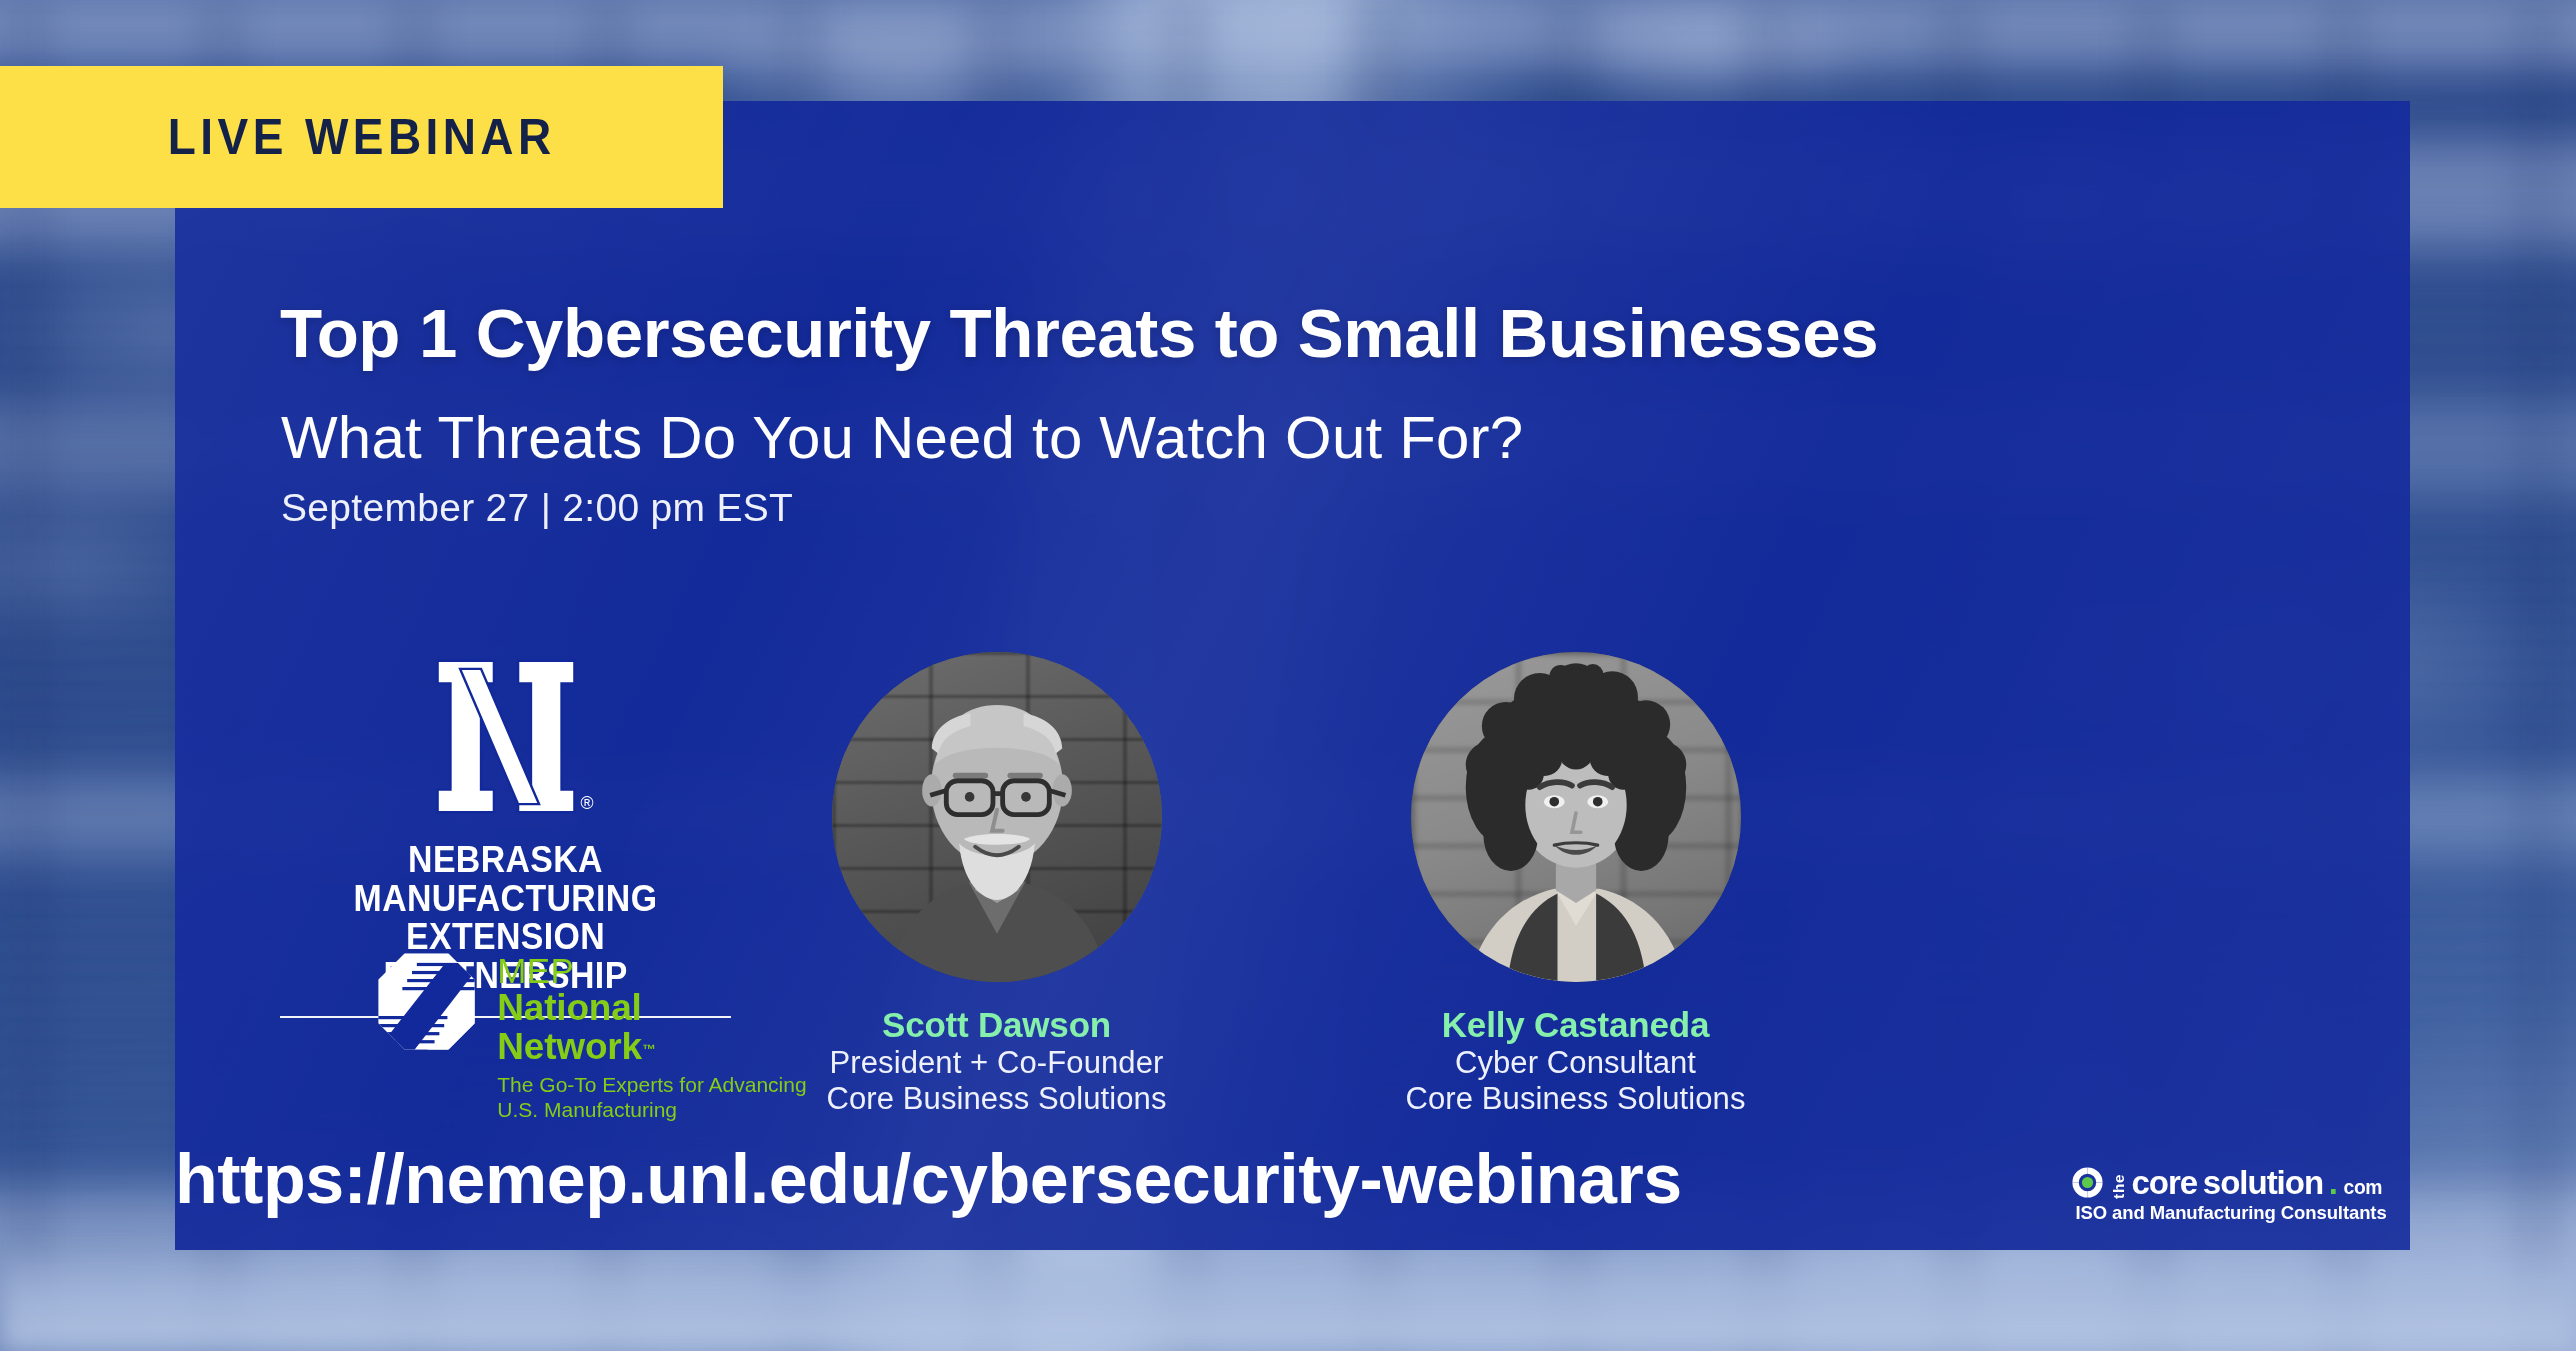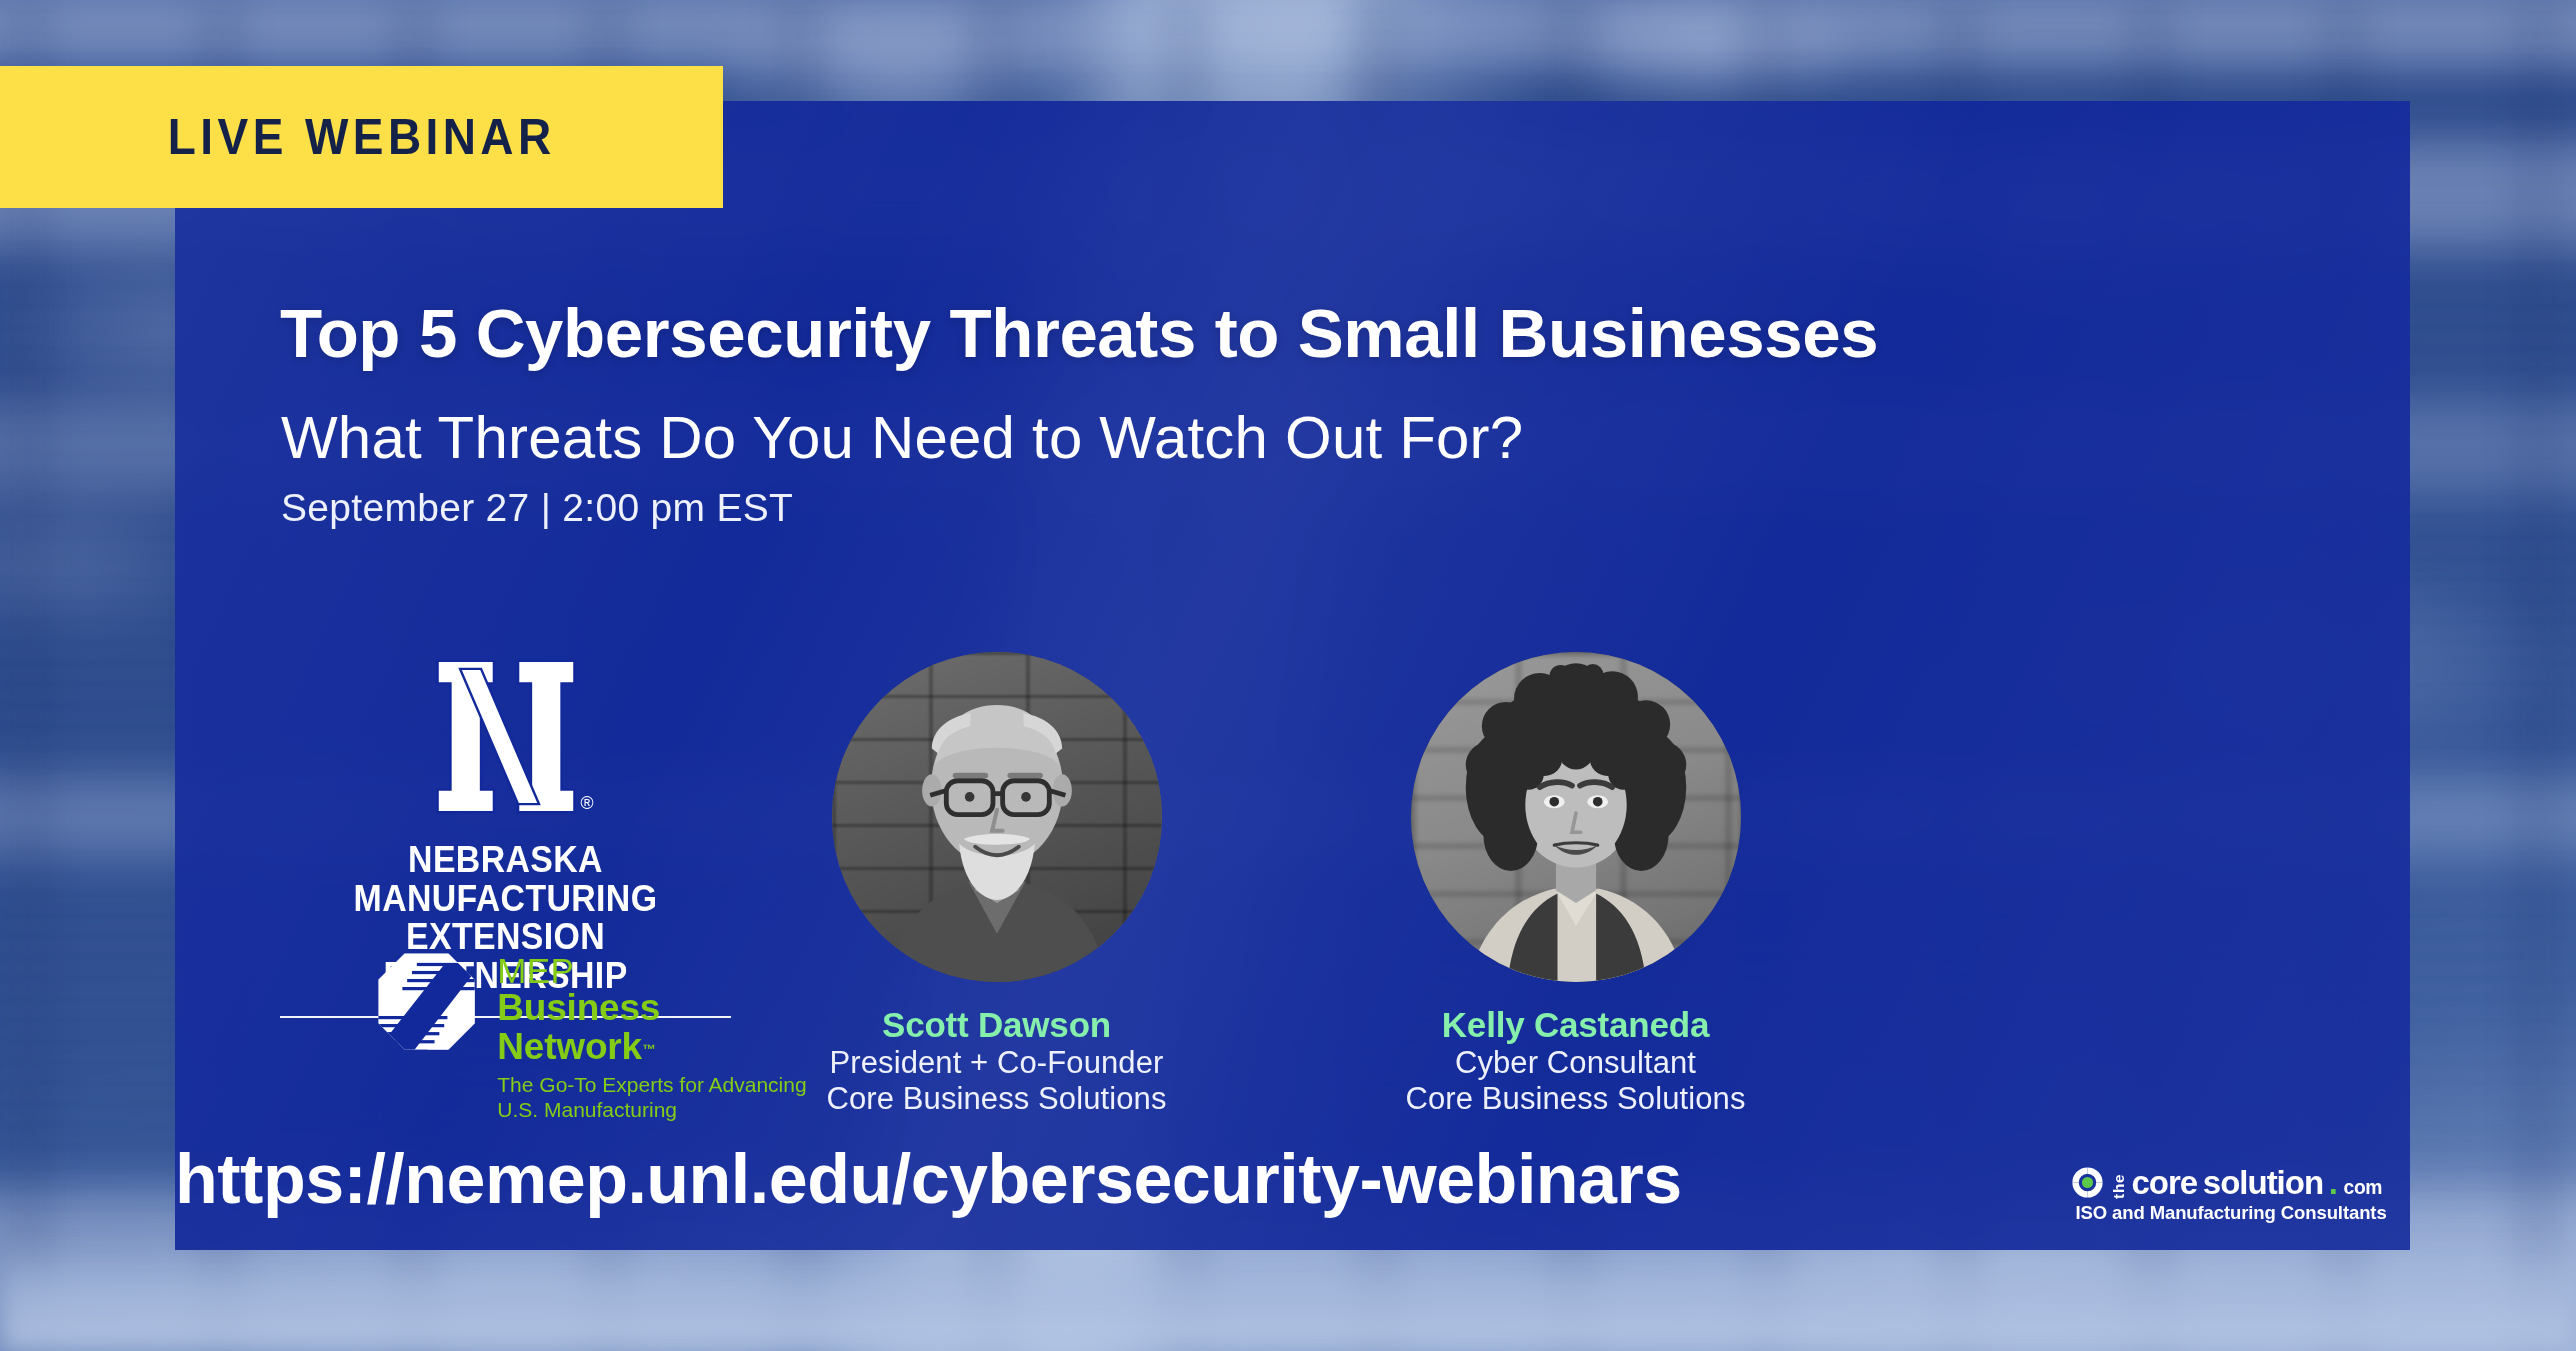--- a/index.html
+++ b/index.html
@@ -216,21 +216,21 @@
   <div class="bg-desk"></div>
 
   <div class="blue-panel"></div>
 
   <div class="live-banner">
     <div class="txt">LIVE WEBINAR</div>
   </div>
 
   <div class="content">
 
-    <div class="headline">Top 5 Cybersecurity Threats to Small Businesses</div>
+    <div class="headline">Top 1 Cybersecurity Threats to Small Businesses</div>
     <div class="subhead">What Threats Do You Need to Watch Out For?</div>
     <div class="datetime">September 27 | 2:00 pm EST</div>
 
     <div class="neb-block">
       <div class="neb-N">
         <svg viewBox="0 0 186 200" aria-hidden="true">
           <g fill="#ffffff" stroke="#12299b" stroke-width="3">
             <path d="M8 6 H78 V34 H62 V166 H78 V194 H8 V166 H24 V34 H8 Z"></path>
             <path d="M108 6 H178 V34 H162 V166 H178 V194 H108 V166 H124 V34 H108 Z"></path>
             <path d="M62 16 L134 184 L108 184 L36 16 Z"></path>
@@ -270,21 +270,21 @@
               <rect x="-10" y="82" width="100" height="4"></rect>
               <rect x="-10" y="92" width="96" height="4"></rect>
               <rect x="-10" y="102" width="90" height="4"></rect>
               <rect x="-10" y="112" width="84" height="4"></rect>
             </g>
           </g>
         </svg>
       </div>
       <div class="mep-words">
         <div class="mep-mep">MEP</div>
-        <div class="mep-nat">Business</div>
+        <div class="mep-nat">National</div>
         <div><span class="mep-net">Network</span><span class="mep-tm">™</span></div>
         <div class="mep-tag">
           <div>The Go-To Experts for Advancing</div>
           <div>U.S. Manufacturing</div>
         </div>
       </div>
     </div>
 
     <div class="speaker s1">
       <div class="portrait">

